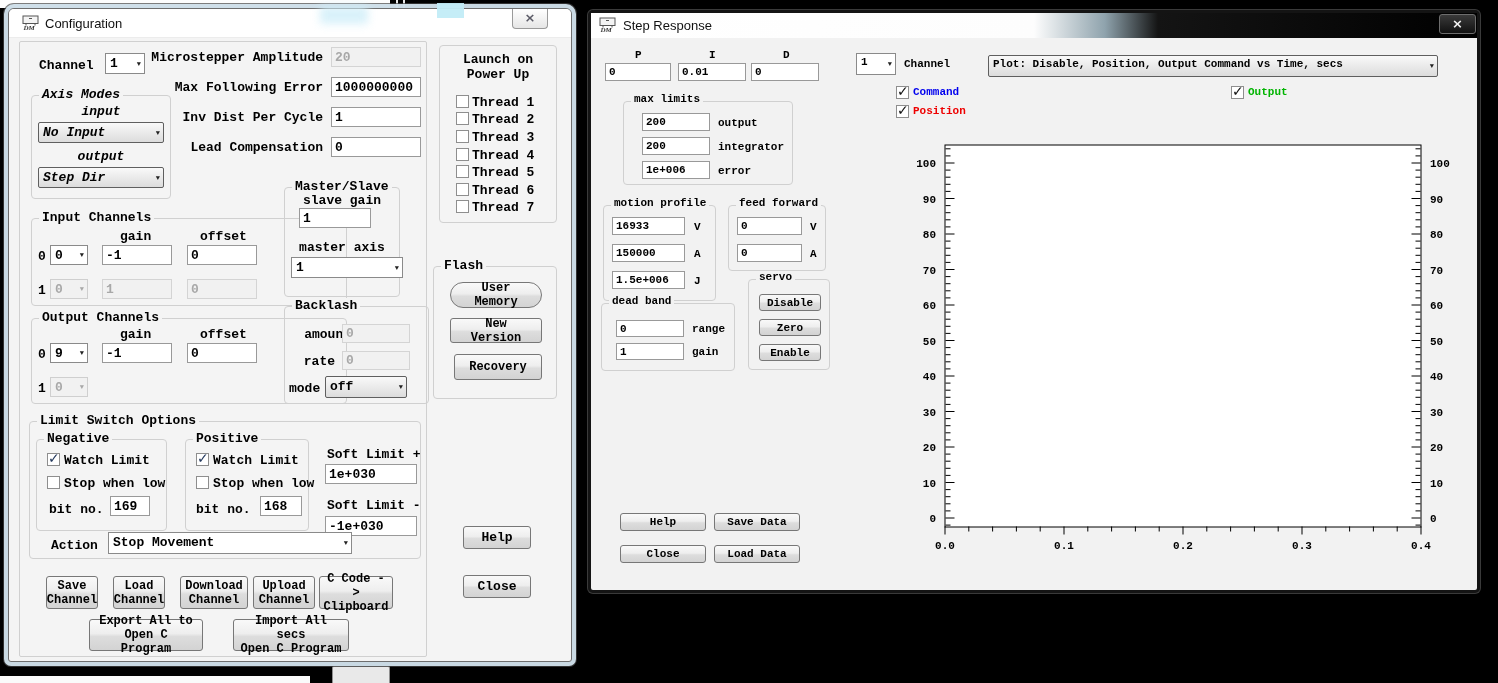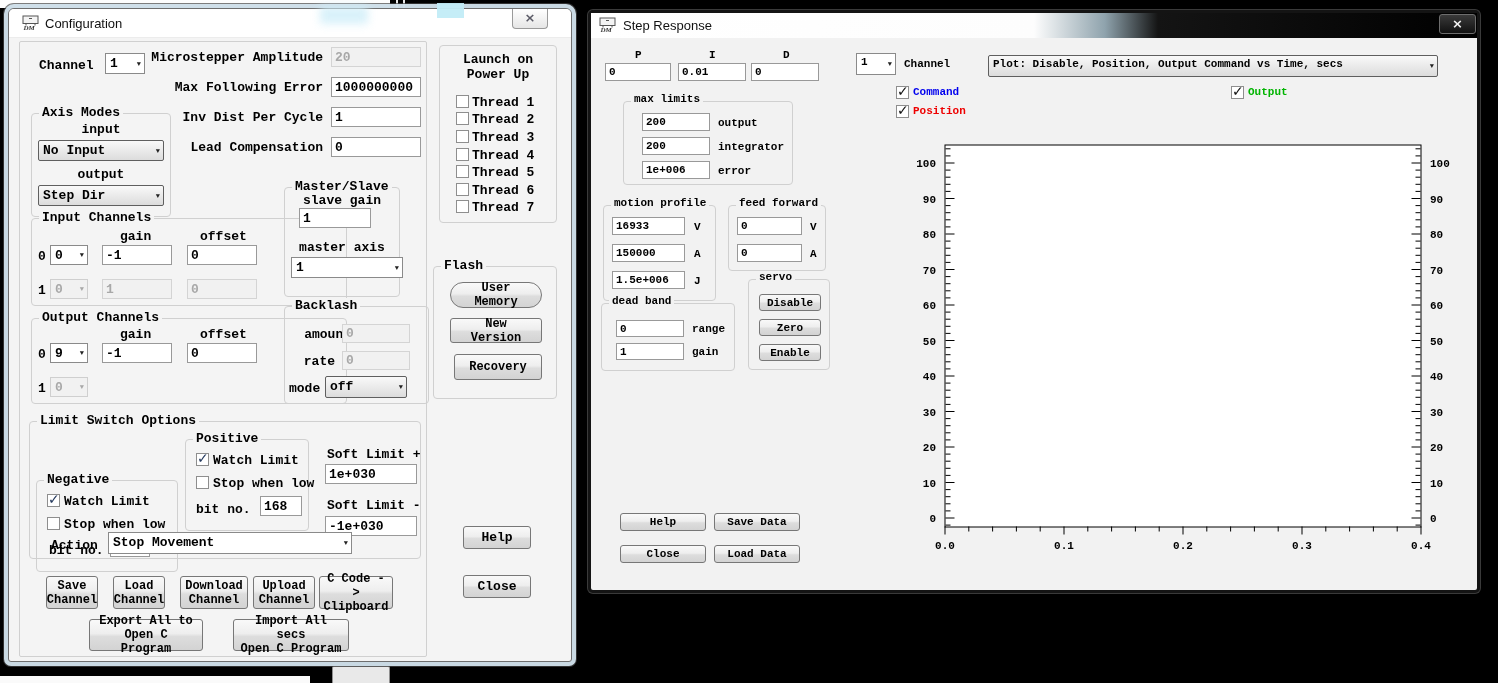--- a/index.html
+++ b/index.html
@@ -94,21 +94,21 @@
 
     <span class="lbl rlbl" style="left:139px;top:41px;width:175px;">Microstepper Amplitude</span>
     <input class="field dis" style="left: 322px; top: 38px; width: 90px; height: 20px;" value="20">
     <span class="lbl rlbl" style="left:139px;top:71px;width:175px;">Max Following Error</span>
     <input class="field" style="left: 322px; top: 68px; width: 90px; height: 20px;" value="1000000000">
     <span class="lbl rlbl" style="left:139px;top:101px;width:175px;">Inv Dist Per Cycle</span>
     <input class="field" style="left: 322px; top: 98px; width: 90px; height: 20px;" value="1">
     <span class="lbl rlbl" style="left:139px;top:131px;width:175px;">Lead Compensation</span>
     <input class="field" style="left: 322px; top: 128px; width: 90px; height: 20px;" value="0">
 
-    <div class="group" style="left:22px;top:104px;width:140px;height:104px;">
+    <div class="group" style="left:22px;top:86px;width:140px;height:104px;font-style:italic;">
       <span class="legend">Axis Modes</span>
       <span class="lbl clbl" style="left:0;right:0;top:8px;">input</span>
       <div class="combo gray" style="left:6px;top:26px;width:126px;height:21px;"><span>No Input</span></div>
       <span class="lbl clbl" style="left:0;right:0;top:53px;">output</span>
       <div class="combo gray" style="left:6px;top:71px;width:126px;height:21px;"><span>Step Dir</span></div>
     </div>
 
     <div class="group" style="left:22px;top:209px;width:316px;height:88px;">
       <span class="legend">Input Channels</span>
       <span class="lbl" style="left:88px;top:10px;">gain</span>
@@ -149,21 +149,21 @@
       <input class="field dis" style="left: 57px; top: 17px; width: 68px; height: 19px;" value="0">
       <span class="lbl rlbl" style="left:0;top:47px;width:50px;">rate</span>
       <input class="field dis" style="left: 57px; top: 44px; width: 68px; height: 19px;" value="0">
       <span class="lbl" style="left:4px;top:74px;">mode</span>
       <div class="combo gray" style="left:40px;top:69px;width:82px;height:22px;"><span>off</span></div>
     </div>
 
     <div class="group" style="left:20px;top:412px;width:392px;height:138px;">
       <span class="legend">Limit Switch Options</span>
 
-      <div class="group" style="left:6px;top:17px;width:142px;height:92px;margin-top:41px;">
+      <div class="group" style="left:6px;top:17px;width:131px;height:92px;">
         <span class="legend">Negative</span>
         <span class="cb checked" style="left:10px;top:13px;"></span>
         <span class="lbl" style="left:27px;top:13px;">Watch Limit</span>
         <span class="cb" style="left:10px;top:36px;"></span>
         <span class="lbl" style="left:27px;top:36px;">Stop when low</span>
         <span class="lbl" style="left:12px;top:62px;">bit no.</span>
         <input class="field" style="left: 73px; top: 56px; width: 40px; height: 20px;" value="169">
       </div>
 
       <div class="group" style="left:155px;top:17px;width:124px;height:92px;">

